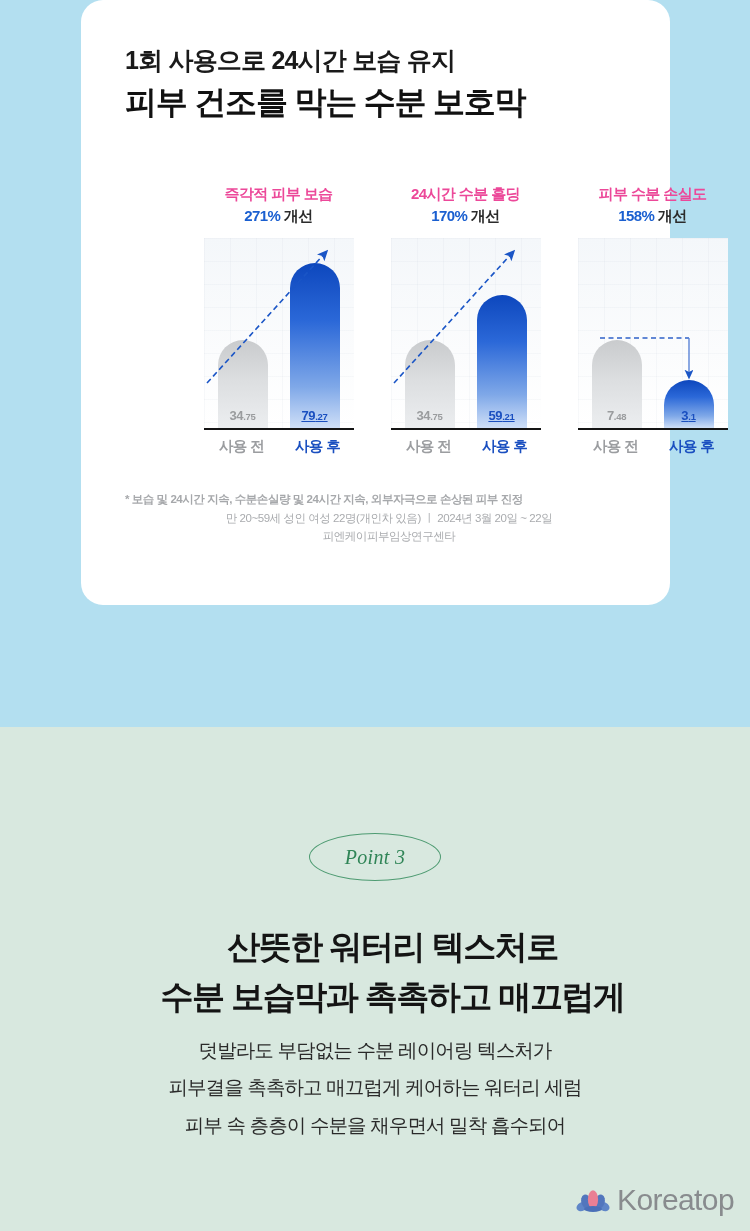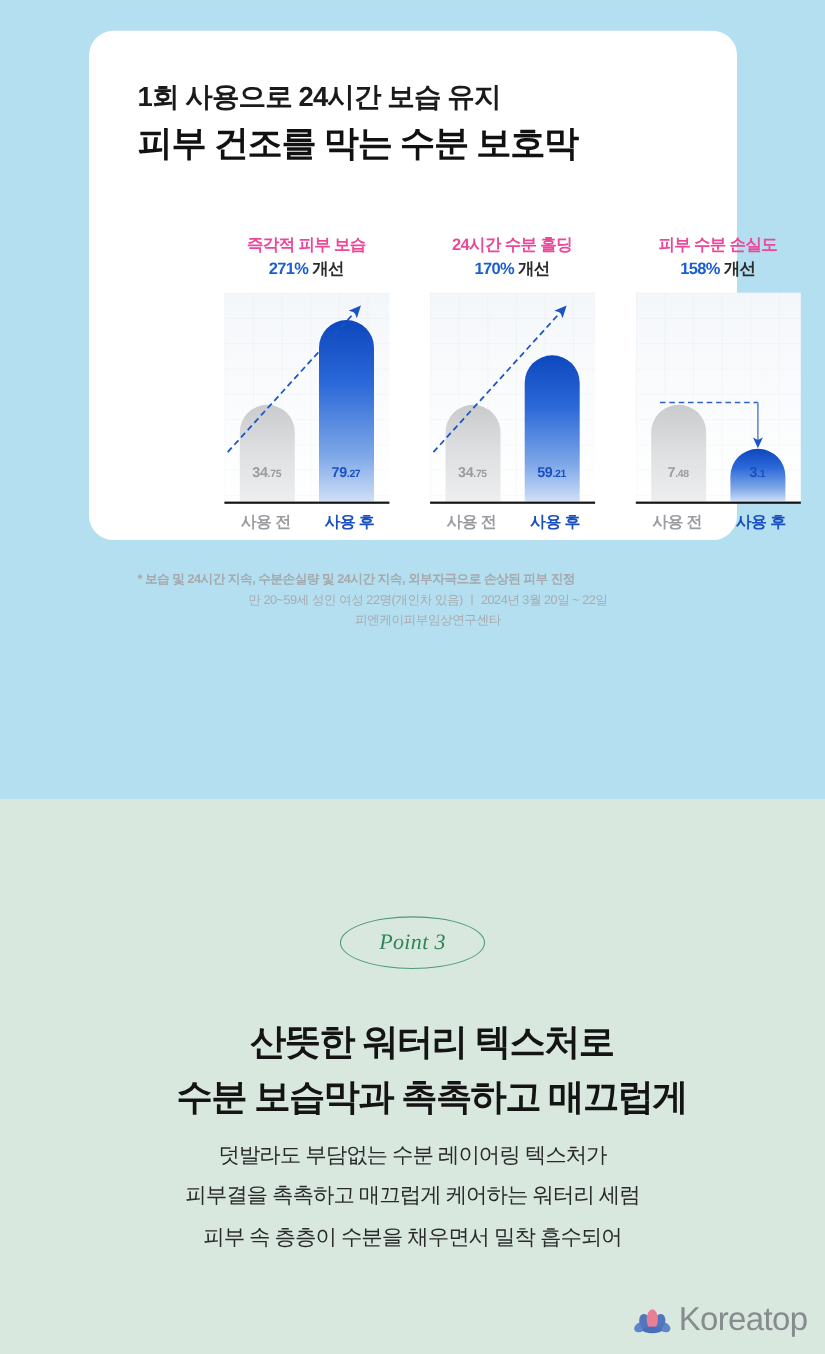--- a/index.html
+++ b/index.html
@@ -11,22 +11,22 @@
     overflow:hidden;
   }
   .page { position:absolute; inset:0; width:750px; height:1231px; }
 
   
   .band-blue  { position:absolute; left:0; top:0;   width:750px; height:727px;  background:#b3dff0; }
   .band-mint  { position:absolute; left:0; top:727px; width:750px; height:504px; background:#d8e8df; }
 
   
   .card {
-    position:absolute; left:81px; top:0; width:589px; height:463px;
-    background:#ffffff; border-radius:22px;margin-top:28px;
+    position:absolute; left:81px; top:0; width:589px; height:605px;
+    background:#ffffff; border-radius:22px;
   }
 
   
   .card-head { position:absolute; left:44px; top:44px; width:520px; }
   .head-line1 {
     font-size:25px; font-weight:700; color:#1a1a1a;
     letter-spacing:-0.8px; line-height:1.3;
   }
   .head-line2 {
     font-size:32px; font-weight:800; color:#111111;
@@ -64,26 +64,26 @@
     position:absolute; bottom:0; width:50px;
     display:flex; align-items:flex-end; justify-content:center;
   }
   .bar .shape {
     position:absolute; left:0; bottom:0; width:50px;
     border-radius:25px 25px 0 0;
   }
   .bar.before .shape { background:linear-gradient(180deg,#c9cbcd 0%,#dcdee0 45%,#eceef0 100%); }
   .bar.after  .shape { background:linear-gradient(180deg,#0d47bd 0%,#2b68d8 35%,#7fa8e8 75%,#cfdff7 100%); }
   .bar .val {
-    position:relative; z-index:2; padding-bottom:19px;
+    position:relative; z-index:2; padding-bottom:5px;
     font-size:13px; font-weight:800; letter-spacing:-0.3px;
   }
   .bar .val .dec { font-size:9.5px; font-weight:800; }
   .bar.before .val { color:#9a9c9e; }
-  .bar.after  .val { color:#1a4fc0; }
+  .bar.after  .val { color:#1a4fc0;text-decoration:underline; }
 
   .b-left  { left:14px; }
   .b-right { left:86px; }
 
   .axis-labels {
     width:150px; display:flex; margin-top:9px;
   }
   .axis-labels span {
     width:72px; text-align:center; font-size:14.5px; font-weight:700;
     letter-spacing:-0.6px; white-space:nowrap;

